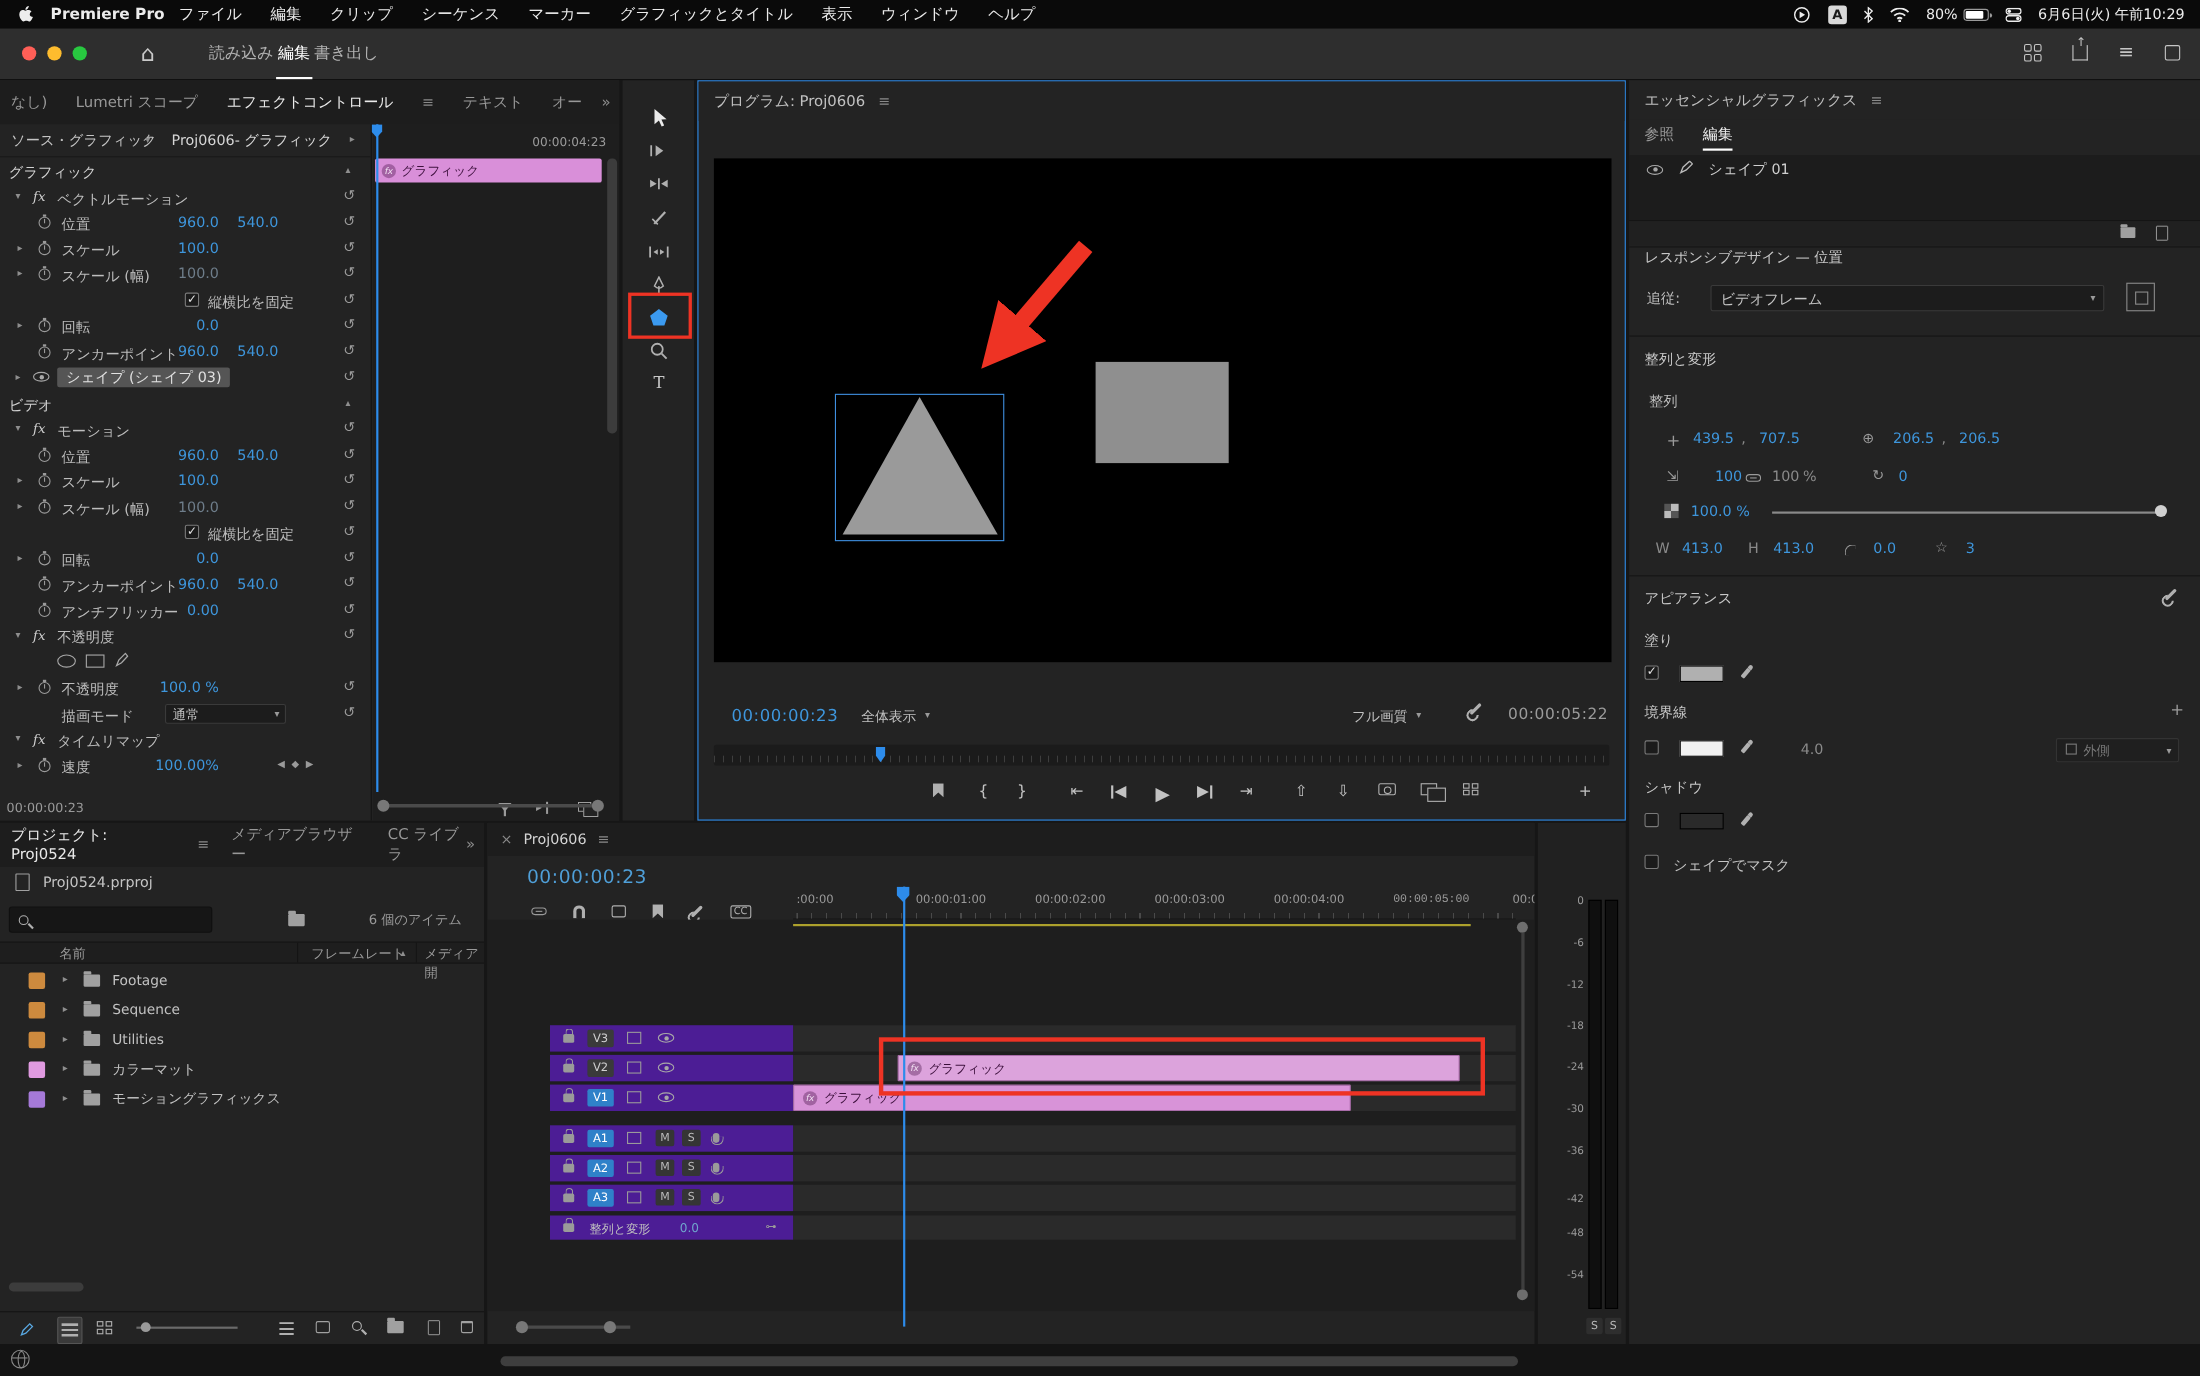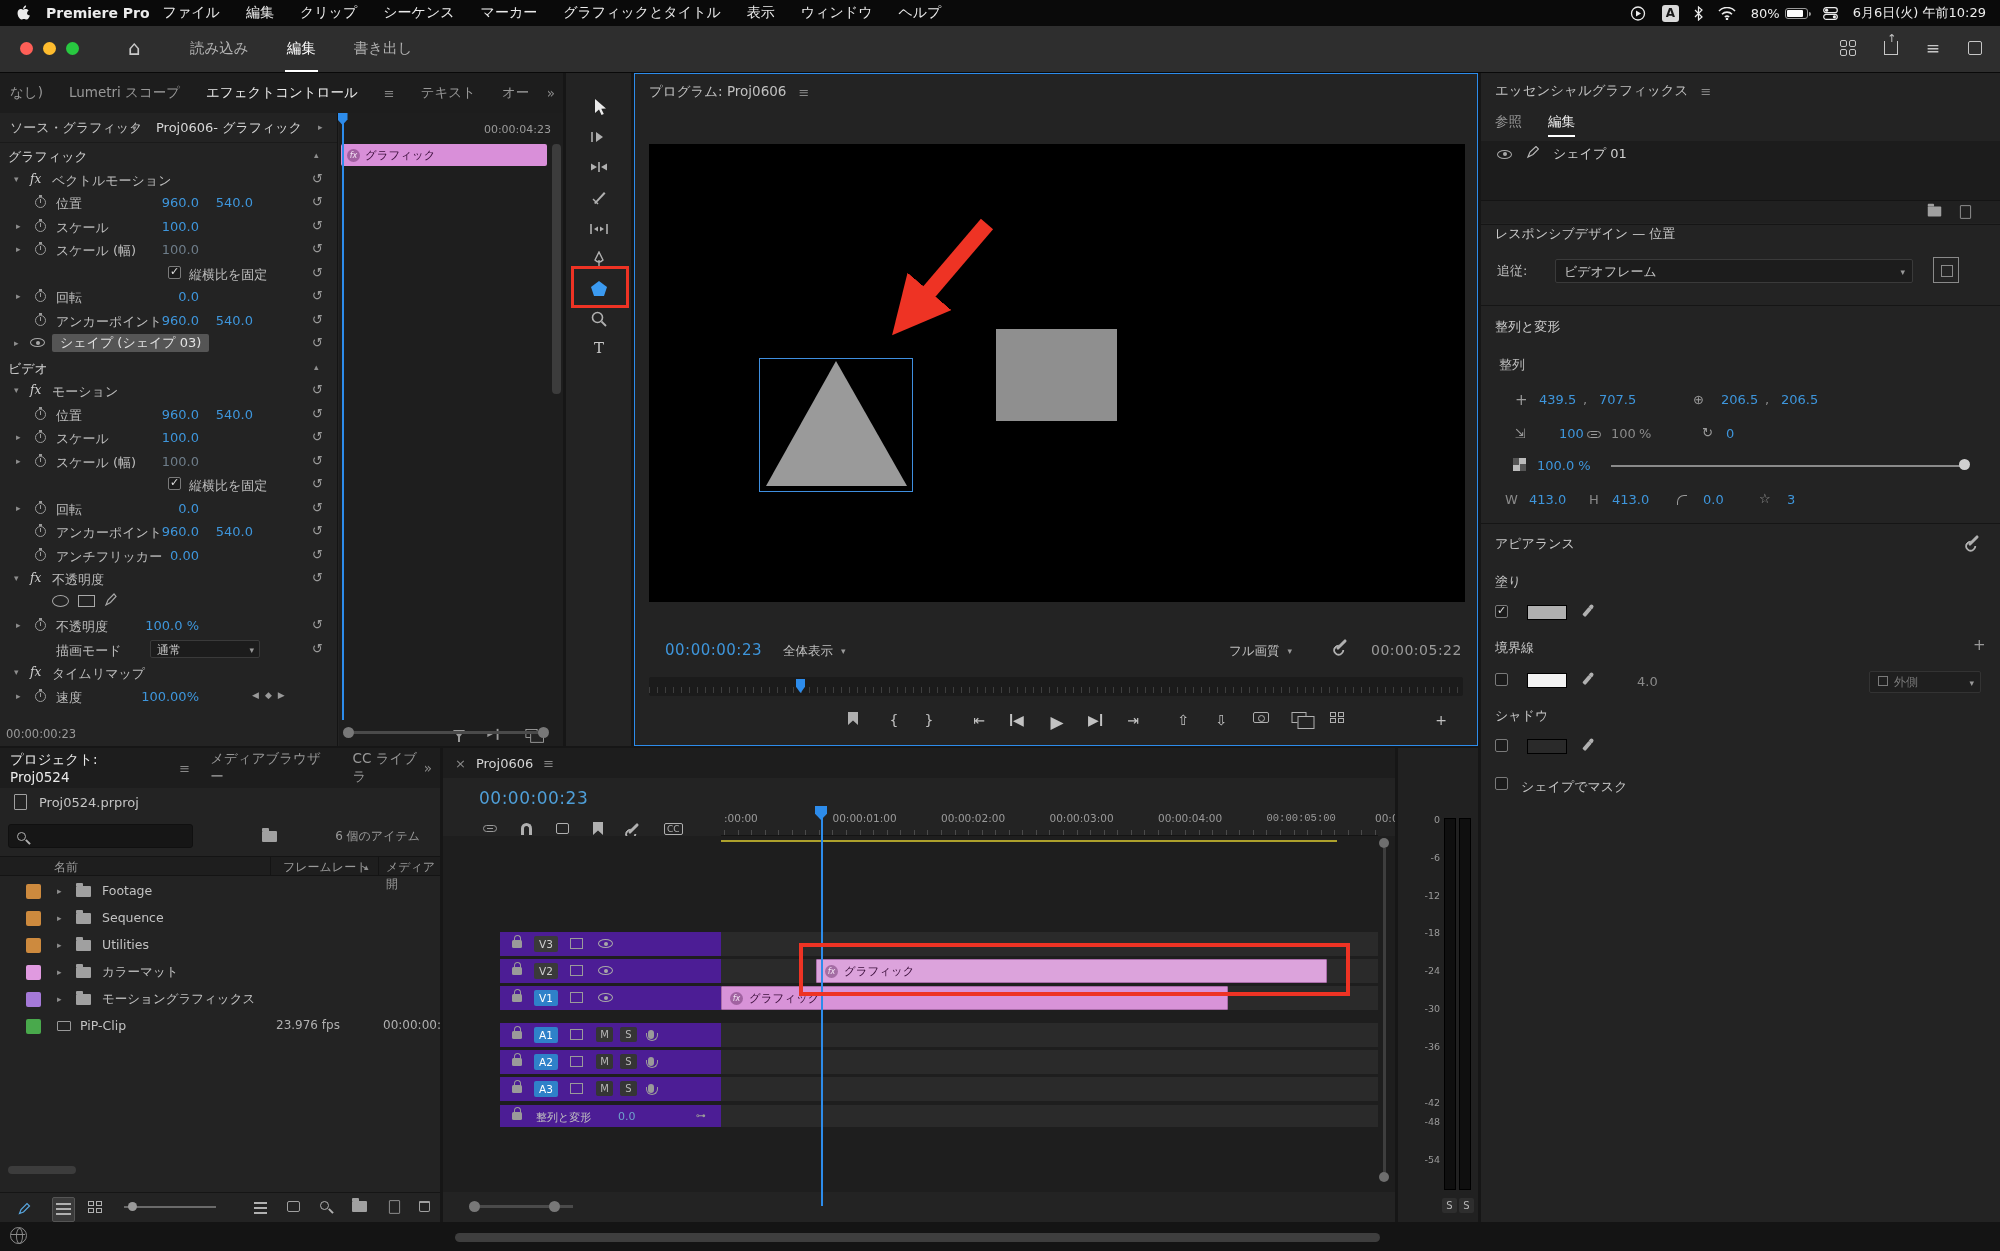--- a/index.html
+++ b/index.html
@@ -19,21 +19,21 @@
 .kbd-badge{width:17px;height:17px;background:#d9d9d9;color:#1a1a1a;border-radius:3px;font-size:12px;font-weight:bold;display:flex;align-items:center;justify-content:center}
 .batt{display:flex;align-items:center;gap:5px}
 .batt-shell{width:23px;height:11px;border:1px solid #9a9a9a;border-radius:3px;position:relative}
 .batt-shell i{position:absolute;left:1px;top:1px;bottom:1px;width:16px;background:#fff;border-radius:1px}
 .batt-shell:after{content:"";position:absolute;right:-4px;top:3px;width:2px;height:4px;background:#9a9a9a;border-radius:0 2px 2px 0}
 .mb-ic{display:inline-flex}
 
 #titlebar{position:absolute;left:0;top:26px;width:2000px;height:47px;background:#2e2e2e;border-bottom:1px solid #090909}
 .tl{position:absolute;top:16px;width:13px;height:13px;border-radius:50%}
 #home-ic{position:absolute;left:128px;top:10px;font-size:20px;color:#c9c9c9}
-#tb-tabs{position:absolute;left:188px;top:0;height:46px;display:flex;gap:34px;align-items:stretch;font-size:14.5px;color:#b2b2b2}
+#tb-tabs{position:absolute;left:188px;top:0;height:46px;display:flex;align-items:stretch;font-size:14.5px;color:#b2b2b2}
 .tb-tab{display:flex;align-items:center;border-bottom:2px solid transparent;padding:0 2px}
 .tb-tab.active{color:#fff;border-bottom-color:#fff}
 #tb-title{position:absolute;left:800px;width:420px;top:0;height:46px;display:flex;align-items:center;justify-content:center;color:#b5b5b5;font-size:14px}
 #tb-right{position:absolute;right:18px;top:12px;display:flex;gap:28px;align-items:center;color:#c6c6c6}
 .grid-ic{width:16px;height:16px;display:grid;grid-template-columns:1fr 1fr;gap:2px}
 .grid-ic i{background:transparent;border:1.4px solid #c6c6c6;border-radius:2px}
 .share-ic{width:14px;height:14px;border:1.4px solid #c6c6c6;border-top:none;position:relative}
 .share-ic:after{content:"↑";position:absolute;left:2.5px;top:-9px;font-size:11px;color:#c6c6c6}
 .exp-ic{width:14px;height:14px;border:1.4px solid #c6c6c6;border-radius:2px;position:relative}
 
@@ -750,27 +750,20 @@
         <span class="caret" style="left:57px;top:8px">▸</span>
         <span class="folder" style="left:76px;top:8px"></span>
         <span style="left:102px">カラーマット</span>
       </div>
       <div class="pp-row">
         <span style="left:26px;top:6px;width:15px;height:15px;border-radius:2px;background:#a579d8"></span>
         <span class="caret" style="left:57px;top:8px">▸</span>
         <span class="folder" style="left:76px;top:8px"></span>
         <span style="left:102px">モーショングラフィックス</span>
       </div>
-      <div class="pp-row">
-        <span style="left:26px;top:6px;width:15px;height:15px;border-radius:2px;background:#49a94c"></span>
-        <span style="left:57px;top:8px;width:14px;height:10px;border:1.2px solid #9a9a9a;border-radius:1px"></span>
-        <span style="left:80px">PiP-Clip</span>
-        <span style="left:276px;font-size:12px;color:#b0b0b0">23.976 fps</span>
-        <span style="left:383px;font-size:12px;color:#b0b0b0">00:00:00:</span>
-      </div>
     </div>
   <div id="pp-hscroll"></div>
   <div id="pp-toolbar">
     <span style="left:18px"><svg width="13" height="13">
           <path d="M1.5,11.5 L3,7.5 L9,1.5 L11.5,4 L5.5,10 L1.5,11.5z" fill="none" stroke="#59a7e0" stroke-width="1.2"></path>
         </svg></span>
     <span style="left:52px;background:#3a3a3a;border:1px solid #555;border-radius:2px;padding:2px 3px;top:4px"><span class="lview"></span></span>
     <span class="gview" style="left:88px;top:8px">
         <i></i>
         <i></i>
@@ -895,21 +888,21 @@
 
 <div id="meters-panel" class="panel">
   <div id="meter-scale">
       <span class="mnum" style="top: 66px;">0</span>
       <span class="mnum" style="top: 103.8px;">-6</span>
       <span class="mnum" style="top: 141.6px;">-12</span>
       <span class="mnum" style="top: 179.4px;">-18</span>
       <span class="mnum" style="top: 217.2px;">-24</span>
       <span class="mnum" style="top: 255px;">-30</span>
       <span class="mnum" style="top: 292.8px;">-36</span>
-      <span class="mnum" style="top: 349px;">-42</span>
+      <span class="mnum" style="top: 337px;">-42</span>
       <span class="mnum" style="top: 368.4px;">-48</span>
       <span class="mnum" style="top: 406.2px;">-54</span>
     </div>
   <div class="mbar" style="left:46px"></div>
   <div class="mbar" style="left:61px"></div>
   <span class="sbtn" style="left:44px">S</span>
   <span class="sbtn" style="left:61px">S</span>
 </div>
 
 <div id="bottom-strip">

